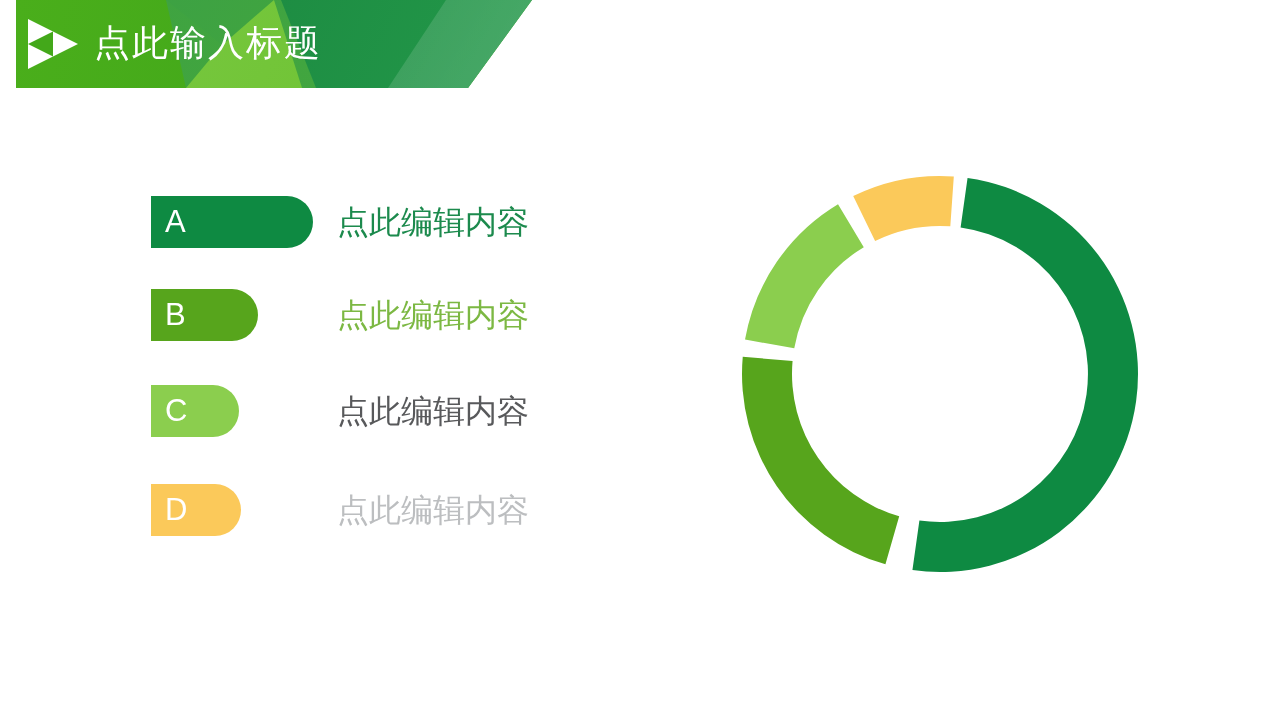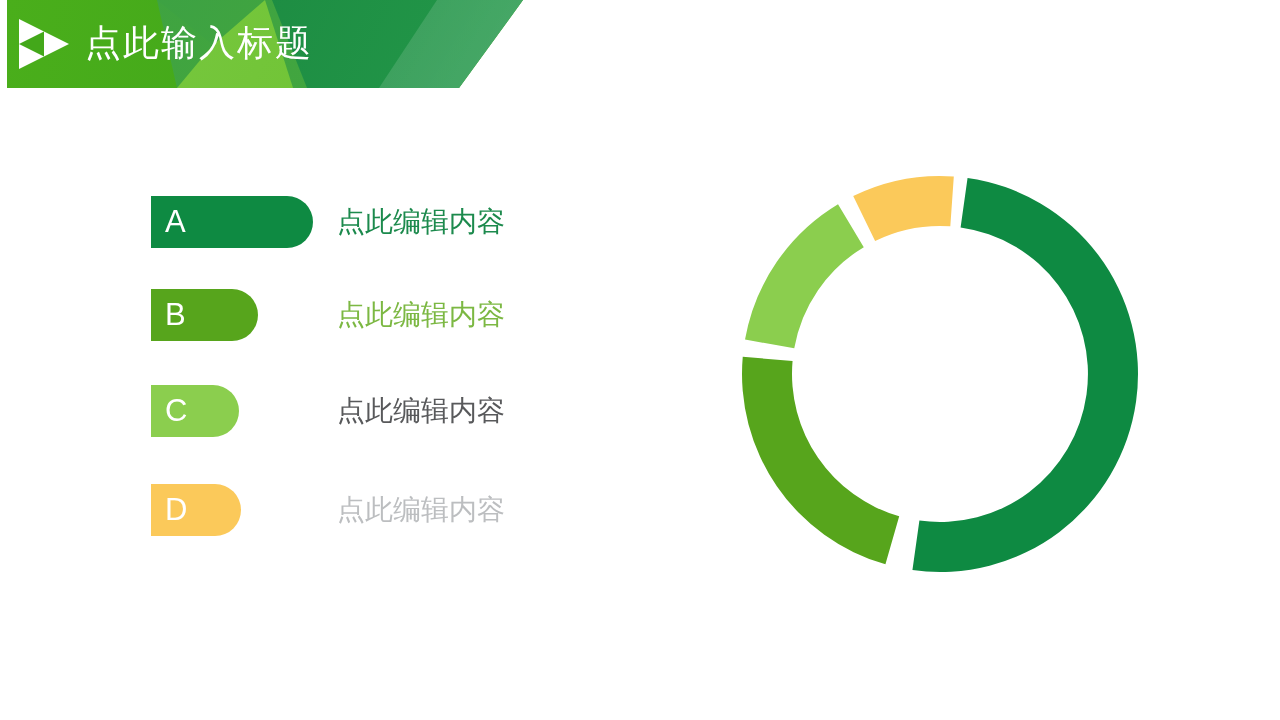--- a/index.html
+++ b/index.html
@@ -11,21 +11,21 @@
     width: 1280px;
     height: 720px;
     position: relative;
     overflow: hidden;
     font-family: "Liberation Sans", "DejaVu Sans", sans-serif;
   }
 
   
   #header-banner {
     position: absolute;
-    left: 7px;
+    left: 16px;
     top: 0;
     width: 530px;
     height: 64px;
   }
   .hdr-shape {
     position: absolute;
     left: 0;
     top: 0;
     width: 530px;
     height: 88px;
@@ -103,21 +103,21 @@
     line-height: 52px;
     font-size: 31px;
     color: #ffffff;
   }
   .item-text {
     position: absolute;
     top: 0;
     left: 186px;
     height: 52px;
     line-height: 52px;
-    font-size: 28px;
+    font-size: 32px;
     white-space: nowrap;
     font-family: Liberation Serif, serif;
   }
 
   
   #donut-chart {
     position: absolute;
     left: 722px;
     top: 162px;
     width: 436px;

